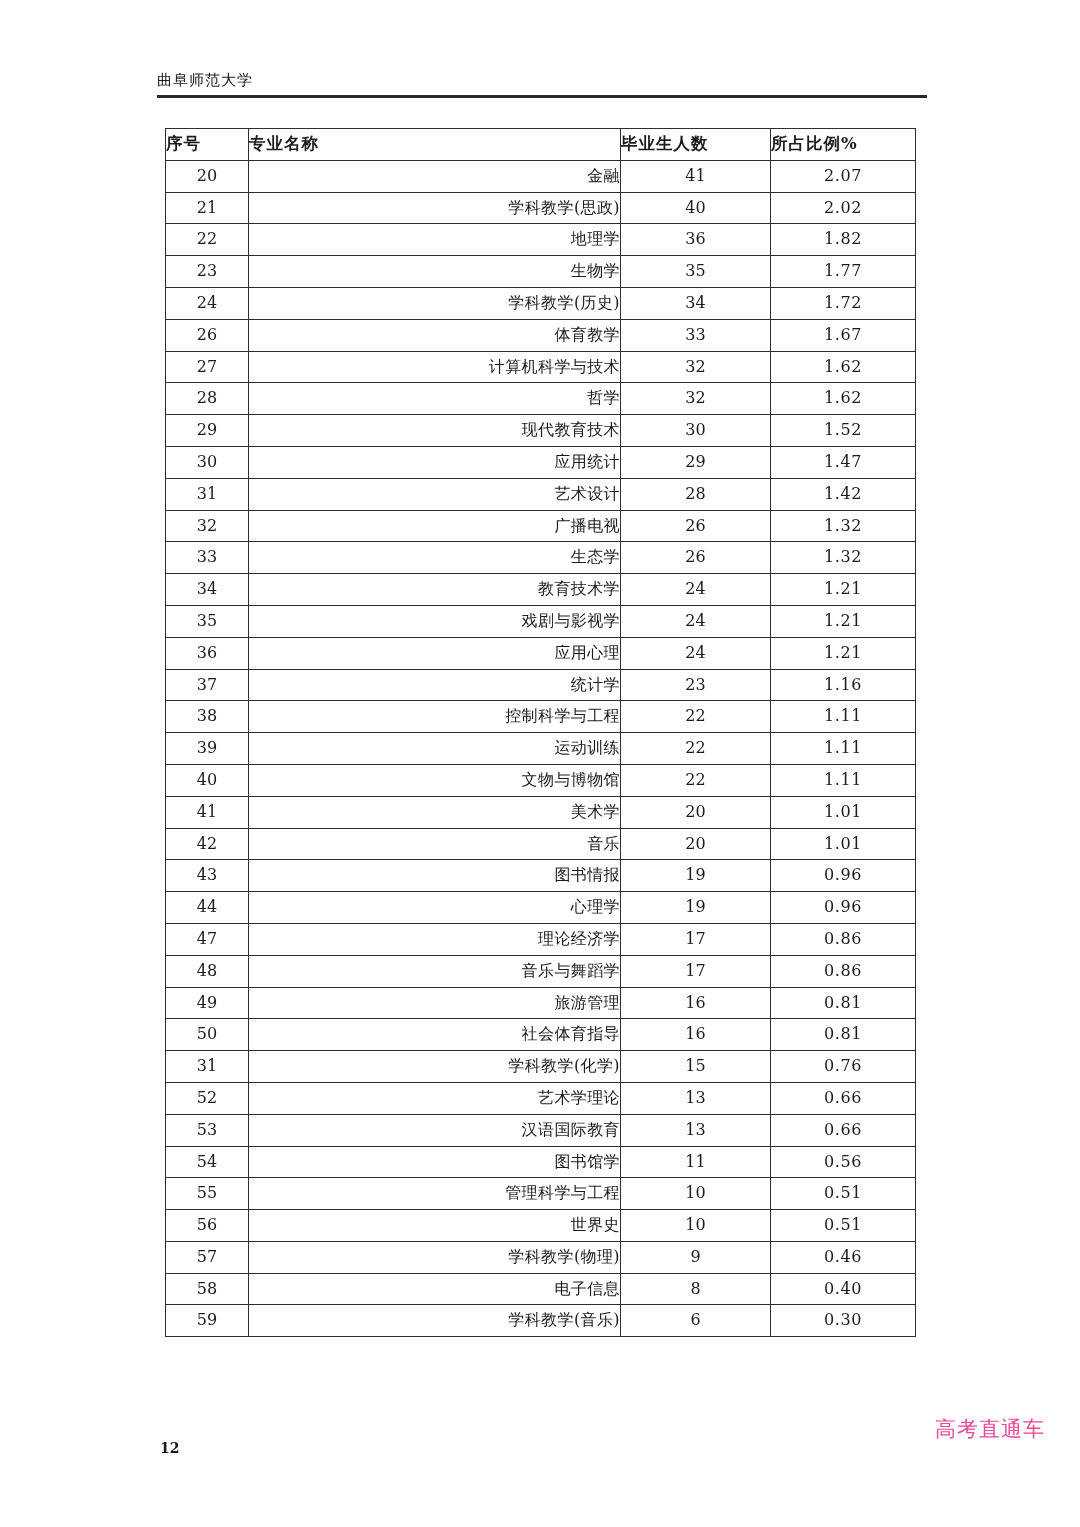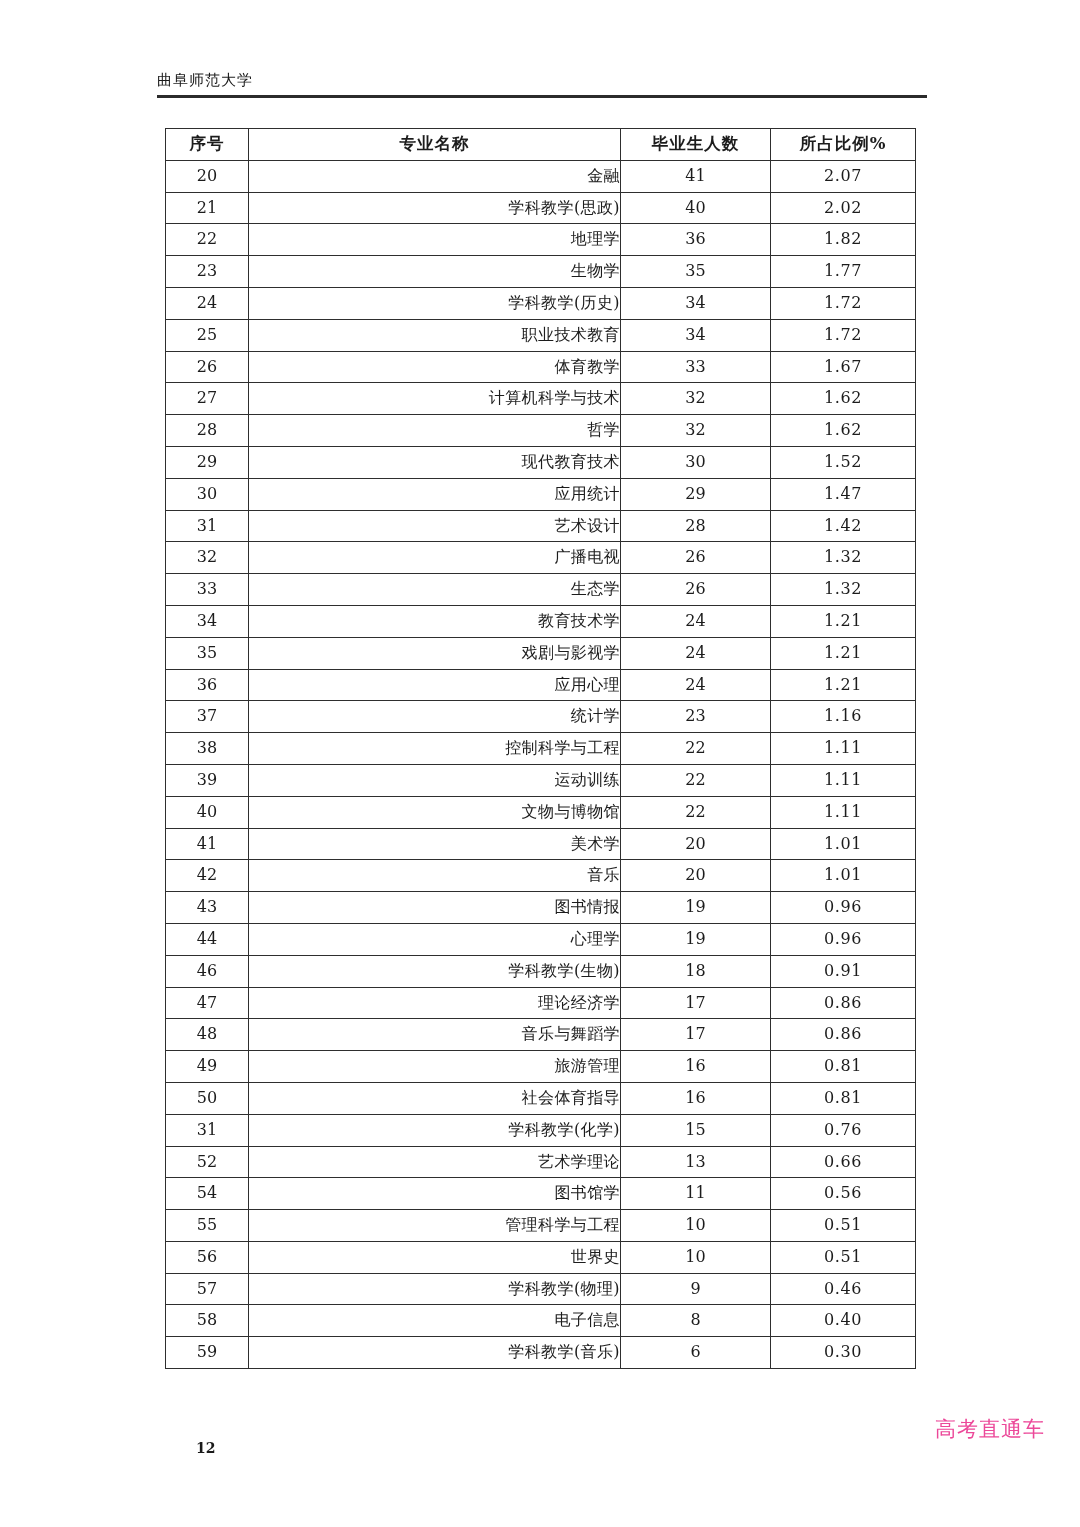--- a/index.html
+++ b/index.html
@@ -69,39 +69,38 @@
     padding: 0 0 0 0;
     font-size: 16px;
     line-height: 30.8px;
     color: #1c1c1c;
     box-sizing: border-box;
     overflow: hidden;
     white-space: nowrap;
   }
   table.major-table thead th {
     font-weight: bold;
-    text-align: center;
+    text-align: left;
     letter-spacing: 1px;
     font-size: 16.5px;
   }
   td.idx   { text-align: center; font-size: 15.5px; }
   td.name  { text-align: right; padding-left: 14px; letter-spacing: 0.4px; }
   td.count { text-align: center; font-size: 15.5px; }
   td.pct   { text-align: center; font-size: 15.5px; letter-spacing: 0.6px; }
 
   
   .page-number {
     position: absolute;
     left: 160px;
     top: 1440px;
     font-size: 14px;
     font-weight: bold;
     color: #1a1a1a;
     font-family: "DejaVu Serif", "Liberation Serif", serif;
-    margin-left: 36px;
   }
   .watermark {
     position: absolute;
     right: 35px;
     top: 1415px;
     font-family: "DejaVu Sans", "Liberation Sans", sans-serif;
     font-size: 21px;
     letter-spacing: 1px;
     color: #ec4899;
     white-space: nowrap;
@@ -158,26 +157,20 @@
             <td class="count">35</td>
             <td class="pct">1.77</td>
           </tr>
           <tr>
             <td class="idx">24</td>
             <td class="name">学科教学(历史)</td>
             <td class="count">34</td>
             <td class="pct">1.72</td>
           </tr>
           <tr>
-            <td class="idx">25</td>
-            <td class="name">职业技术教育</td>
-            <td class="count">34</td>
-            <td class="pct">1.72</td>
-          </tr>
-          <tr>
             <td class="idx">26</td>
             <td class="name">体育教学</td>
             <td class="count">33</td>
             <td class="pct">1.67</td>
           </tr>
           <tr>
             <td class="idx">27</td>
             <td class="name">计算机科学与技术</td>
             <td class="count">32</td>
             <td class="pct">1.62</td>
@@ -278,26 +271,20 @@
             <td class="count">19</td>
             <td class="pct">0.96</td>
           </tr>
           <tr>
             <td class="idx">44</td>
             <td class="name">心理学</td>
             <td class="count">19</td>
             <td class="pct">0.96</td>
           </tr>
           <tr>
-            <td class="idx">46</td>
-            <td class="name">学科教学(生物)</td>
-            <td class="count">18</td>
-            <td class="pct">0.91</td>
-          </tr>
-          <tr>
             <td class="idx">47</td>
             <td class="name">理论经济学</td>
             <td class="count">17</td>
             <td class="pct">0.86</td>
           </tr>
           <tr>
             <td class="idx">48</td>
             <td class="name">音乐与舞蹈学</td>
             <td class="count">17</td>
             <td class="pct">0.86</td>
@@ -320,20 +307,26 @@
             <td class="count">15</td>
             <td class="pct">0.76</td>
           </tr>
           <tr>
             <td class="idx">52</td>
             <td class="name">艺术学理论</td>
             <td class="count">13</td>
             <td class="pct">0.66</td>
           </tr>
           <tr>
+            <td class="idx">53</td>
+            <td class="name">汉语国际教育</td>
+            <td class="count">13</td>
+            <td class="pct">0.66</td>
+          </tr>
+          <tr>
             <td class="idx">54</td>
             <td class="name">图书馆学</td>
             <td class="count">11</td>
             <td class="pct">0.56</td>
           </tr>
           <tr>
             <td class="idx">55</td>
             <td class="name">管理科学与工程</td>
             <td class="count">10</td>
             <td class="pct">0.51</td>

